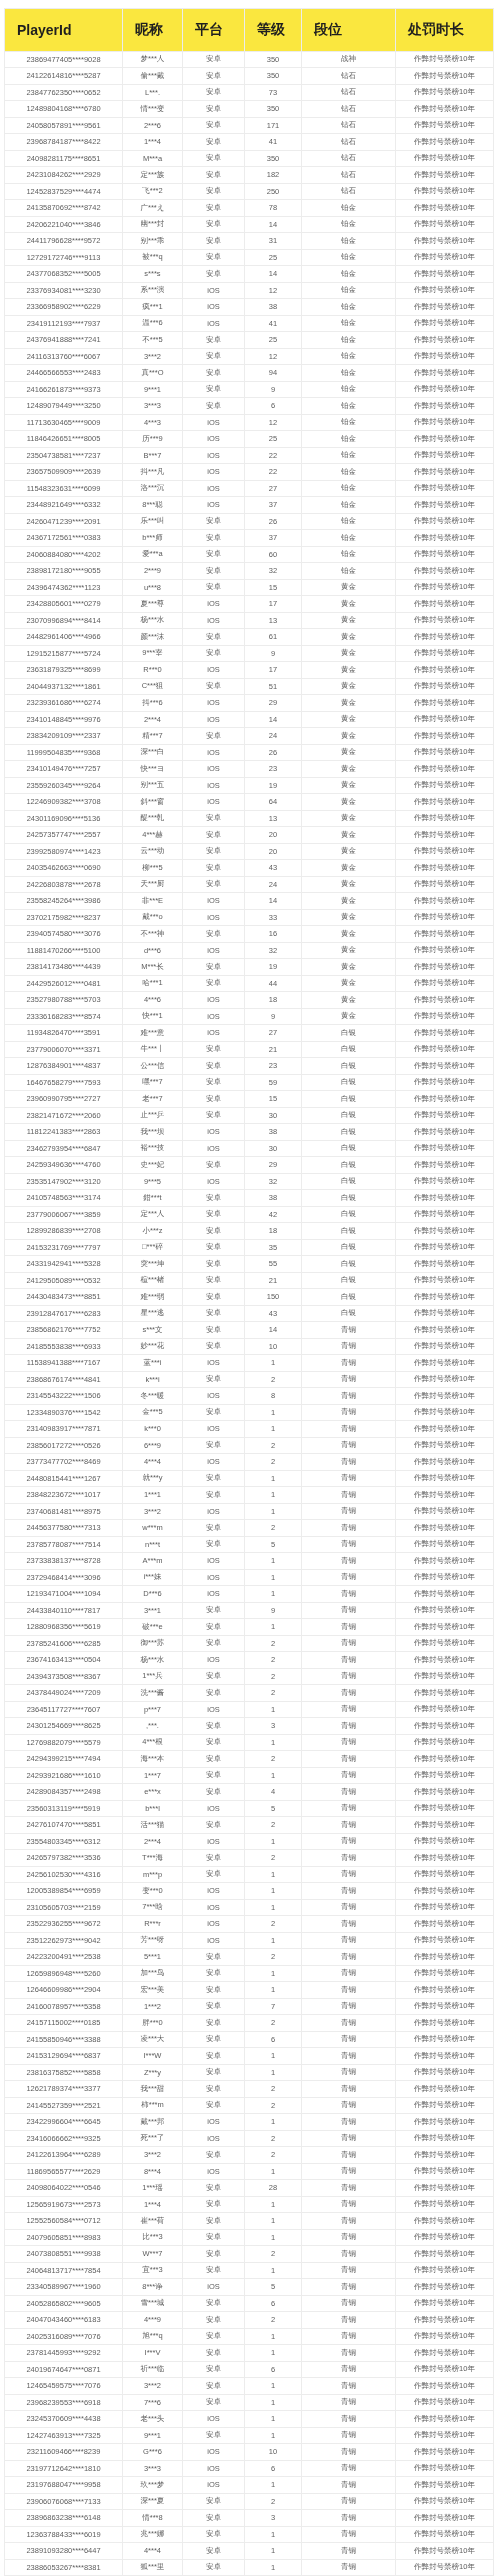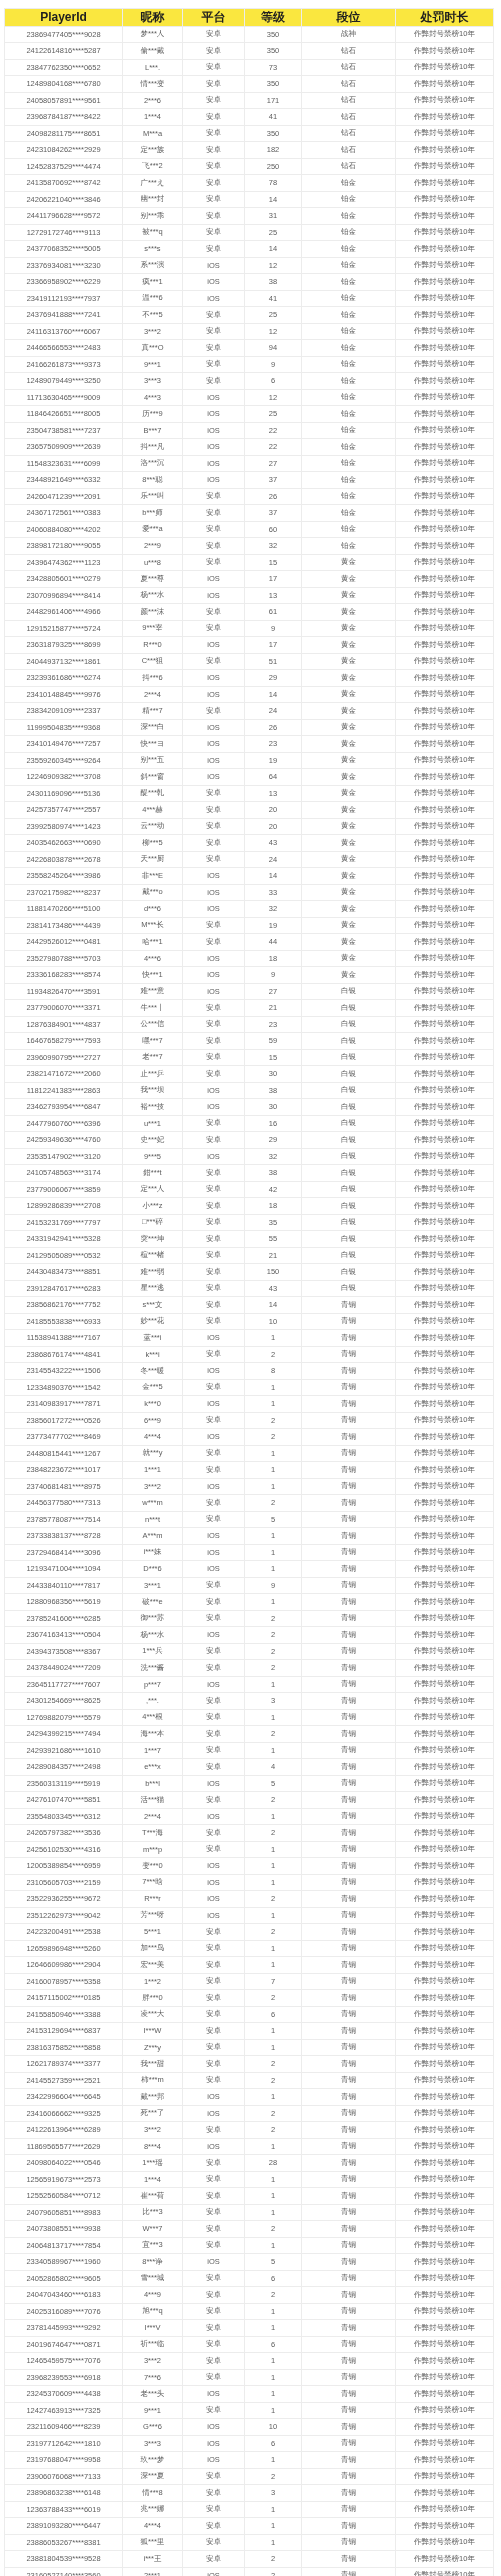--- a/index.html
+++ b/index.html
@@ -21,25 +21,25 @@
   }
   table.punish col.c-id{width:118px;}
   table.punish col.c-nick{width:60px;}
   table.punish col.c-plat{width:62px;}
   table.punish col.c-lvl{width:57px;}
   table.punish col.c-rank{width:94px;}
   table.punish col.c-pun{width:98px;}
   table.punish th{
     background:var(--header-bg);
     color:var(--header-text);
-    font-size:12px;
+    font-size:14px;
     font-weight:bold;
     height:14.4px;
-    padding:0;
-    text-align:center;
+    padding:12px;
+    text-align:left;
     border:0.6px solid var(--border);
     white-space:nowrap;
   }
   table.punish td{
     color:var(--cell-text);
     font-size:7.5px;
     height:15.5px;
     padding:0 1.2px;
     text-align:center;
     border:0.6px solid var(--border);
@@ -489,20 +489,28 @@
         </tr>
         <tr>
           <td>23702175982****8237</td>
           <td>戴***o</td>
           <td>iOS</td>
           <td>33</td>
           <td>黄金</td>
           <td>作弊封号禁榜10年</td>
         </tr>
         <tr>
+          <td>23940574580****3076</td>
+          <td>不***神</td>
+          <td>安卓</td>
+          <td>16</td>
+          <td>黄金</td>
+          <td>作弊封号禁榜10年</td>
+        </tr>
+        <tr>
           <td>11881470266****5100</td>
           <td>d***6</td>
           <td>iOS</td>
           <td>32</td>
           <td>黄金</td>
           <td>作弊封号禁榜10年</td>
         </tr>
         <tr>
           <td>23814173486****4439</td>
           <td>M***长</td>
@@ -589,28 +597,20 @@
           <td>iOS</td>
           <td>38</td>
           <td>白银</td>
           <td>作弊封号禁榜10年</td>
         </tr>
         <tr>
           <td>23462793954****6847</td>
           <td>裕***技</td>
           <td>iOS</td>
           <td>30</td>
-          <td>白银</td>
-          <td>作弊封号禁榜10年</td>
-        </tr>
-        <tr>
-          <td>24477960760****6396</td>
-          <td>u***1</td>
-          <td>安卓</td>
-          <td>16</td>
           <td>白银</td>
           <td>作弊封号禁榜10年</td>
         </tr>
         <tr>
           <td>24259349636****4760</td>
           <td>史***妃</td>
           <td>安卓</td>
           <td>29</td>
           <td>白银</td>
           <td>作弊封号禁榜10年</td>

